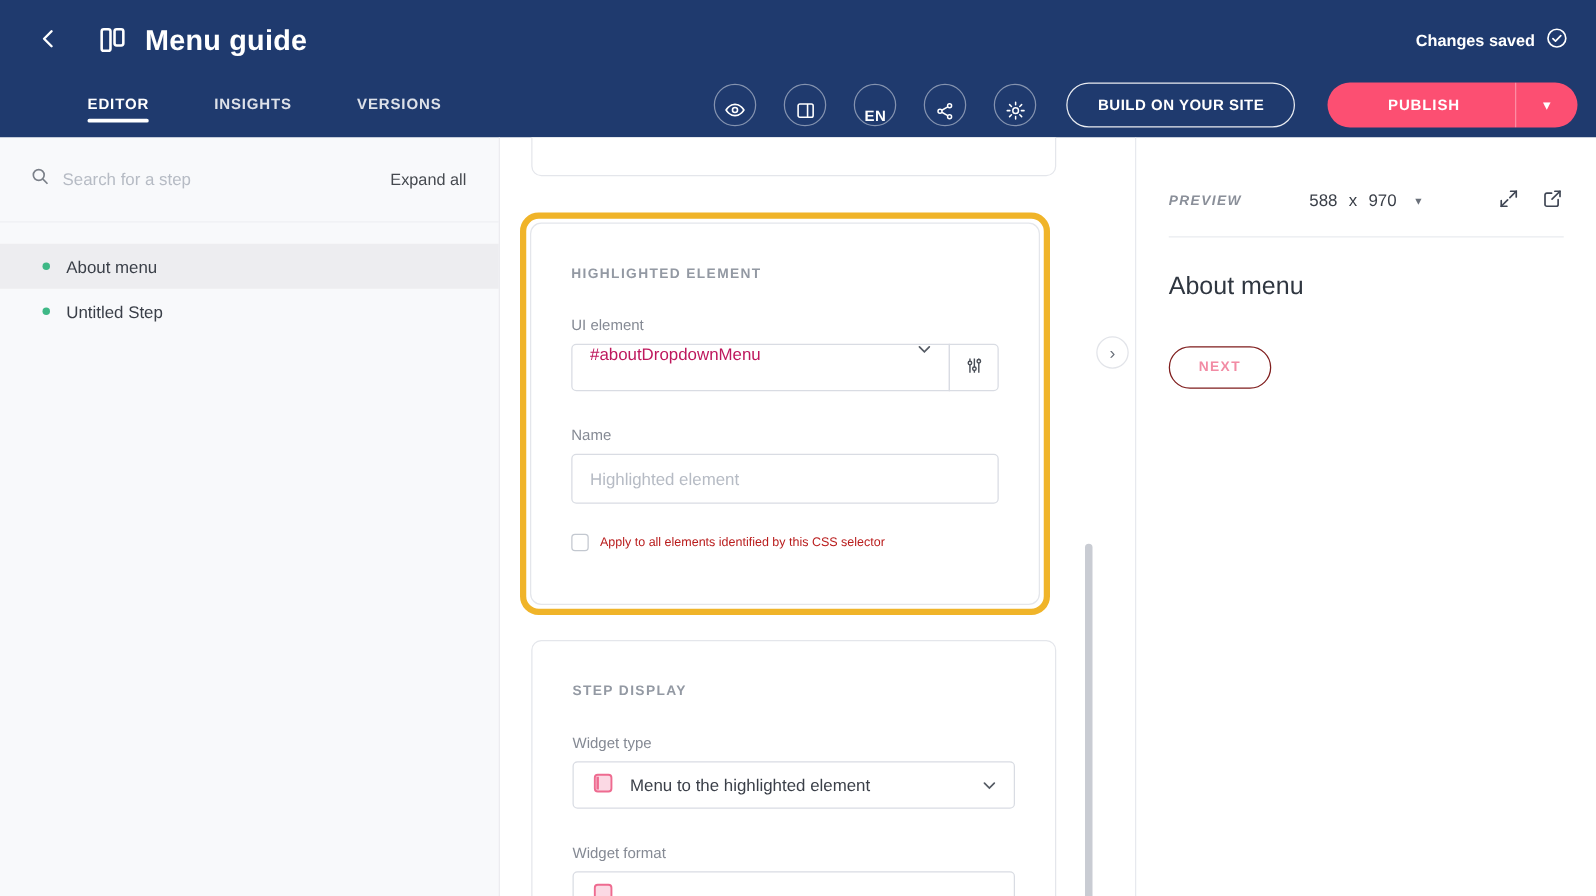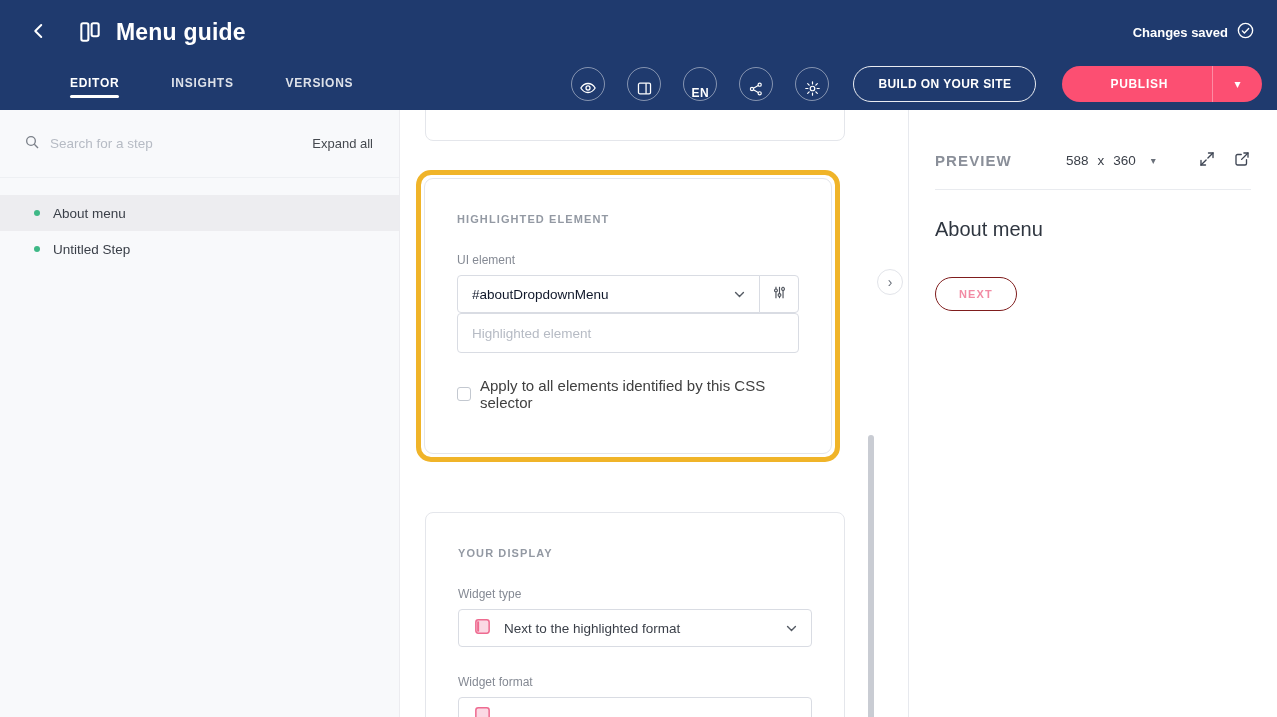--- a/index.html
+++ b/index.html
@@ -43,39 +43,39 @@
 
   
   .main { flex:1; position:relative; background:#fff; overflow:hidden; }
   .partial-card { position:absolute; top:-29px; left:25px; width:420px; height:60px; background:#fff; border:1px solid #e4e6eb; border-radius:8px; }
   .ring { position:absolute; top:60px; left:16px; width:424px; border:5px solid #f0b429; border-radius:15px; padding:3px; background:#fff; }
   .card { border:1px solid #e4e6eb; border-radius:9px; background:#fff; padding:34px 32px 42px; }
   .card2 { position:absolute; top:402px; left:25px; width:420px; border:1px solid #e4e6eb; border-radius:8px; background:#fff; padding:34px 32px 30px; }
   .section-title { font-size:11px; font-weight:700; letter-spacing:1.1px; color:#9399a3; }
   .field-label { font-size:12px; color:#858a94; margin:28px 0 8px; }
   .control-row { display:flex; height:38px; }
-  .selectbox { flex:1; border:1px solid #d9dce3; border-radius:4px 0 0 4px; background:#fff; display:flex; align-items:center; padding:0 14px; font-size:13.5px; color:#0f172a; cursor:pointer; }
+  .selectbox { flex:1; border:1px solid #d9dce3; border-radius:4px 0 0 4px; background:#fff; display:flex; align-items:flex-start; padding:0 14px; font-size:13.5px; color:#be185d; cursor:pointer; }
   .selectbox .caret { margin-left:auto; display:flex; align-items:center; }
   .sliders-btn { width:40px; margin-left:-1px; border:1px solid #d9dce3; border-radius:0 4px 4px 0; background:#fff; display:flex; align-items:center; justify-content:center; cursor:pointer; }
   .text-input { width:100%; height:40px; border:1px solid #d9dce3; border-radius:4px; padding:0 14px; font-size:13.5px; color:#3a3f48; font-family:inherit; outline:none; background:#fff; }
   .text-input::placeholder { color:#b6bbc4; }
   .checkbox-row { margin-top:24px; display:flex; align-items:center; gap:9px; }
   .cb { width:14px; height:14px; border:1px solid #c3c8d0; border-radius:3px; background:#fff; appearance:none; cursor:pointer; flex:none; }
-  .cb-label { font-size:15px; color:#404040; }
+  .cb-label { font-size:10px; color:#b91c1c; }
   .widget-select { height:38px; border:1px solid #d9dce3; border-radius:4px; background:#fff; display:flex; align-items:center; gap:12px; padding:0 14px; font-size:13.5px; color:#3a3f48; cursor:pointer; }
   .widget-select .caret { margin-left:auto; display:flex; align-items:center; }
   .scroll-thumb { position:absolute; left:468px; top:325px; width:6px; height:300px; background:#c9ccd3; border-radius:3px; cursor:pointer; }
 
   
   .panel-toggle { position:absolute; left:877px; top:159px; width:26px; height:26px; border-radius:50%; border:1px solid #e2e4e9; background:#fff; color:#6a707a; font-size:14px; line-height:1; cursor:pointer; display:flex; align-items:center; justify-content:center; z-index:5; }
 
   
   .preview { width:369px; flex:none; background:#fff; border-left:1px solid #e7e9ee; }
   .preview-header { margin:40px 26px 0; padding-bottom:18px; border-bottom:1px solid #e9ebef; display:flex; align-items:center; }
-  .preview-title { font-size:15px; font-weight:700; letter-spacing:1.1px; color:#8a8f99; }
+  .preview-title { font-size:11px; font-weight:700; letter-spacing:1.1px; color:#8a8f99;font-style:italic; }
   .dims { margin-left:54px; display:flex; align-items:center; gap:9px; background:none; border:none; font-size:13.5px; color:#3a3f48; cursor:pointer; font-family:inherit; }
   .dims .dcaret { color:#6a707a; font-size:10px; margin-left:6px; }
   .preview-icons { margin-left:auto; display:flex; gap:17px; }
   .pv-icon-btn { background:none; border:none; cursor:pointer; display:flex; align-items:center; }
   .preview-content { padding:14px 26px 0; }
   .preview-step-title { font-size:20px; font-weight:500; color:#2f3640; margin-top:14px; }
   .next-btn { margin-top:36px; display:inline-block; padding:10px 23px; border:1px solid #7f1d1d; border-radius:17px; background:#fff; color:#f28ba4; font-size:11px; font-weight:700; letter-spacing:1.1px; cursor:pointer; font-family:inherit; }
 </style>
 </head>
 <body>
@@ -211,41 +211,42 @@
                     <line x1="12" y1="4" x2="12" y2="20"></line>
                     <line x1="17" y1="4" x2="17" y2="20"></line>
                     <circle cx="7" cy="9" r="2" fill="#fff"></circle>
                     <circle cx="12" cy="15.5" r="2" fill="#fff"></circle>
                     <circle cx="17" cy="7" r="2" fill="#fff"></circle>
                   </svg>
               </span>
             </button>
           </div>
 
+          <div class="field-label">Name</div>
           <input type="text" class="text-input" placeholder="Highlighted element" style="">
 
           <div class="checkbox-row">
             <input type="checkbox" class="cb" style="">
             <span class="cb-label">Apply to all elements identified by this CSS selector</span>
           </div>
         </section>
       </div>
 
       <section class="card2">
-        <div class="section-title">YOUR DISPLAY</div>
+        <div class="section-title">STEP DISPLAY</div>
 
         <div class="field-label">Widget type</div>
         <div class="widget-select">
           <span>
             <svg width="19" height="19" viewBox="0 0 20 20">
                 <rect x="3" y="3" width="14" height="14" rx="2.5" fill="#fbd9e4" stroke="#ee6b90" stroke-width="1.6"></rect>
                 <line x1="5.4" y1="4.6" x2="5.4" y2="15.4" stroke="#ee6b90" stroke-width="2.1"></line>
               </svg>
           </span>
-          <span>Next to the highlighted format</span>
+          <span>Menu to the highlighted element</span>
           <span class="caret">
             <svg width="11" height="7" viewBox="0 0 12 8" fill="none" stroke="#555b64" stroke-width="1.6" stroke-linecap="round">
                 <path d="M1.5 1.8L6 6.2l4.5-4.4"></path>
               </svg>
           </span>
         </div>
 
         <div class="field-label">Widget format</div>
         <div class="widget-select">
           <span>
@@ -262,21 +263,21 @@
     <button class="panel-toggle">
         <span>›</span>
       </button>
 
     <aside class="preview">
       <div class="preview-header">
         <span class="preview-title">PREVIEW</span>
         <button class="dims">
           <span>588</span>
           <span>x</span>
-          <span>360</span>
+          <span>970</span>
           <span class="dcaret">▾</span>
         </button>
         <span class="preview-icons">
           <button class="pv-icon-btn">
             <span>
               <svg width="18" height="18" viewBox="0 0 24 24" fill="none" stroke="#3f4654" stroke-width="1.8" stroke-linecap="round">
                   <path d="M14 4h6v6"></path>
                   <path d="M20 4l-6.8 6.8"></path>
                   <path d="M10 20H4v-6"></path>
                   <path d="M4 20l6.8-6.8"></path>

